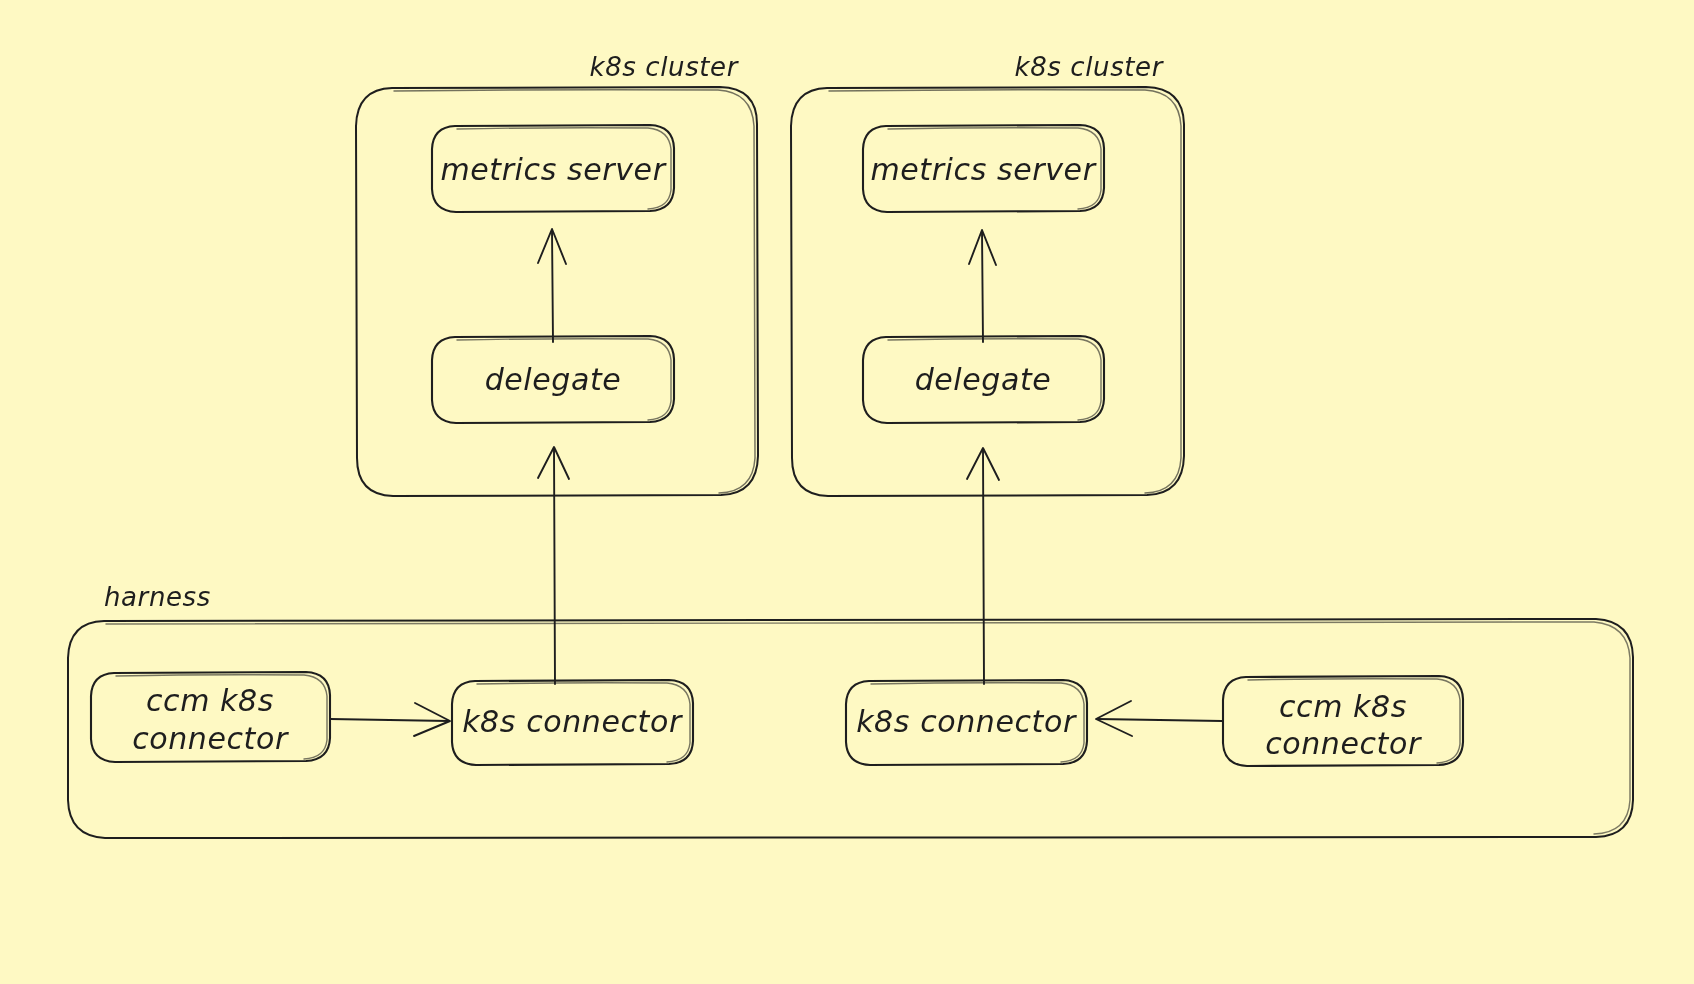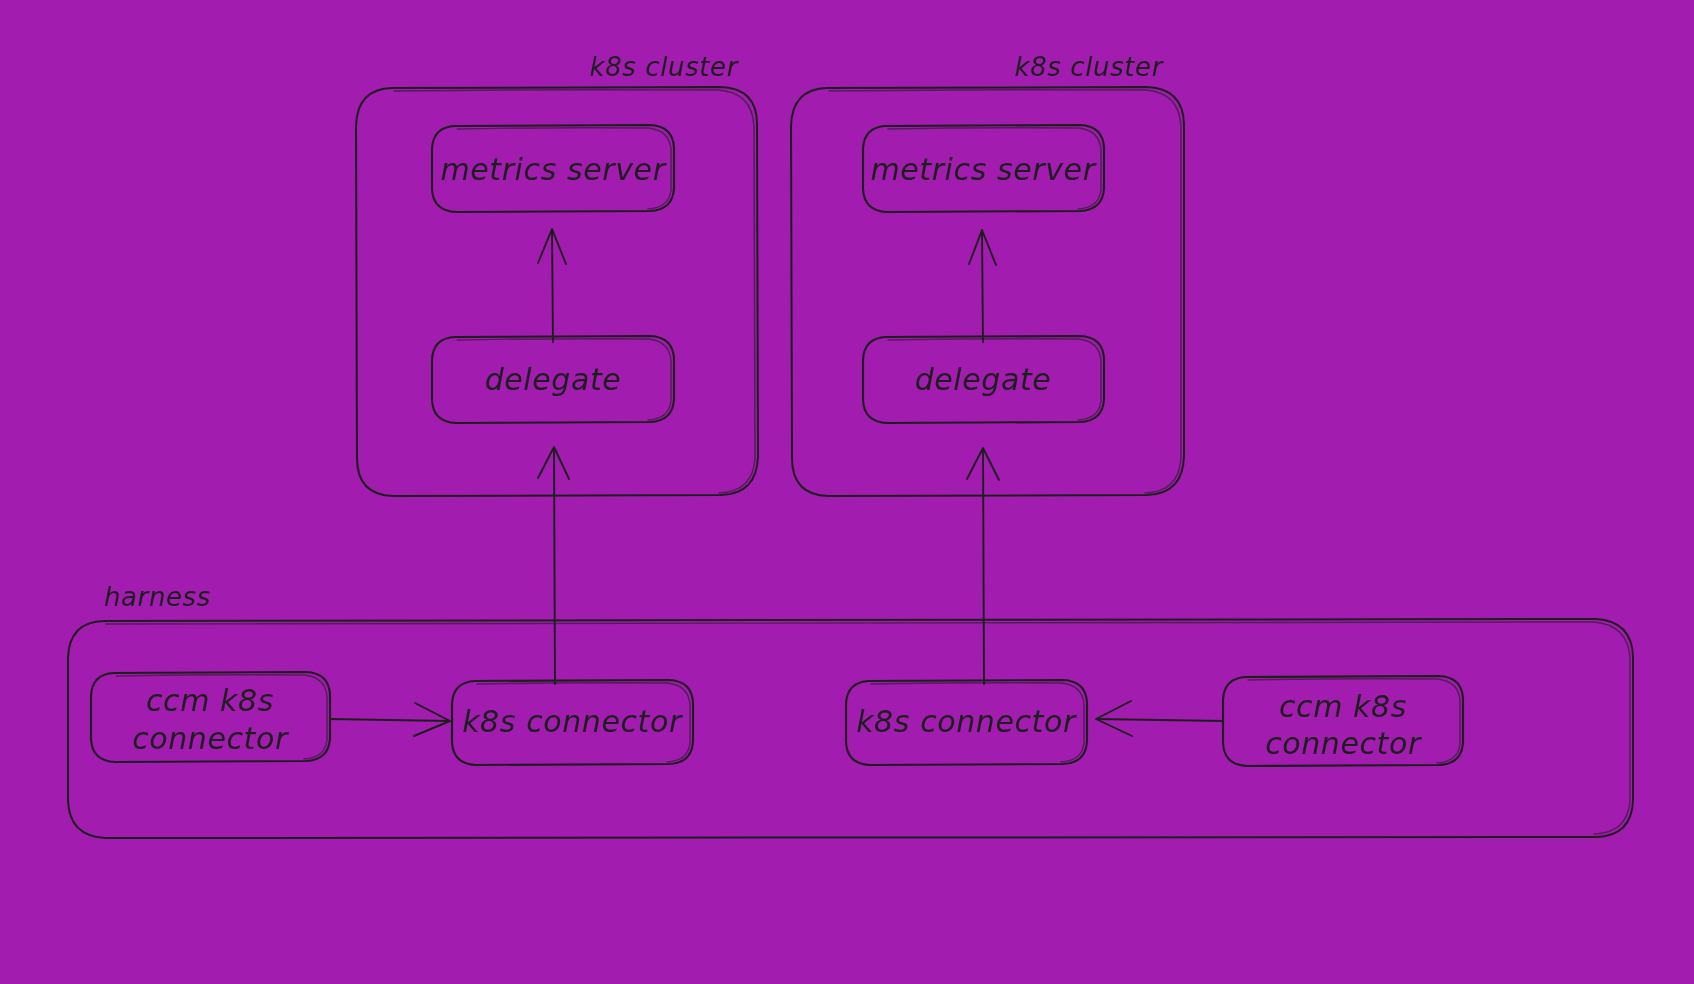--- a/index.html
+++ b/index.html
@@ -8,21 +8,21 @@
     padding: 0;
     background: #ffffff;
   }
   body {
     font-family: "DejaVu Sans", sans-serif;
   }
   #canvas-wrap {
     position: relative;
     width: 1694px;
     height: 984px;
-    background: #a21caf;
+    background: #fef9c3;
     overflow: hidden;
   }
   svg#diagram {
     display: block;
     width: 1694px;
     height: 984px;
   }
   .stroke {
     fill: none;
     stroke: #1e1e1e;

